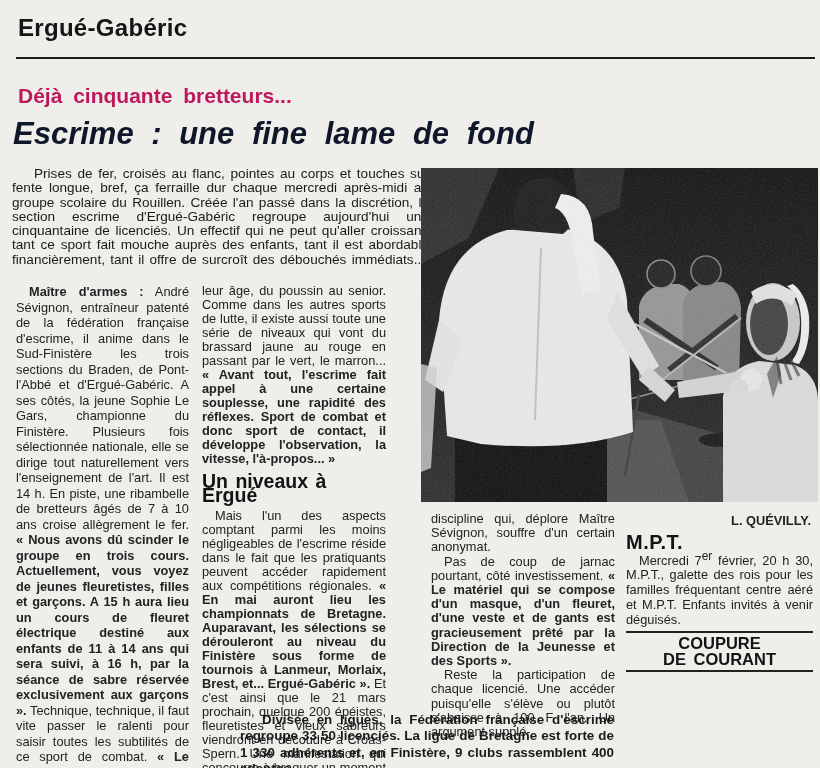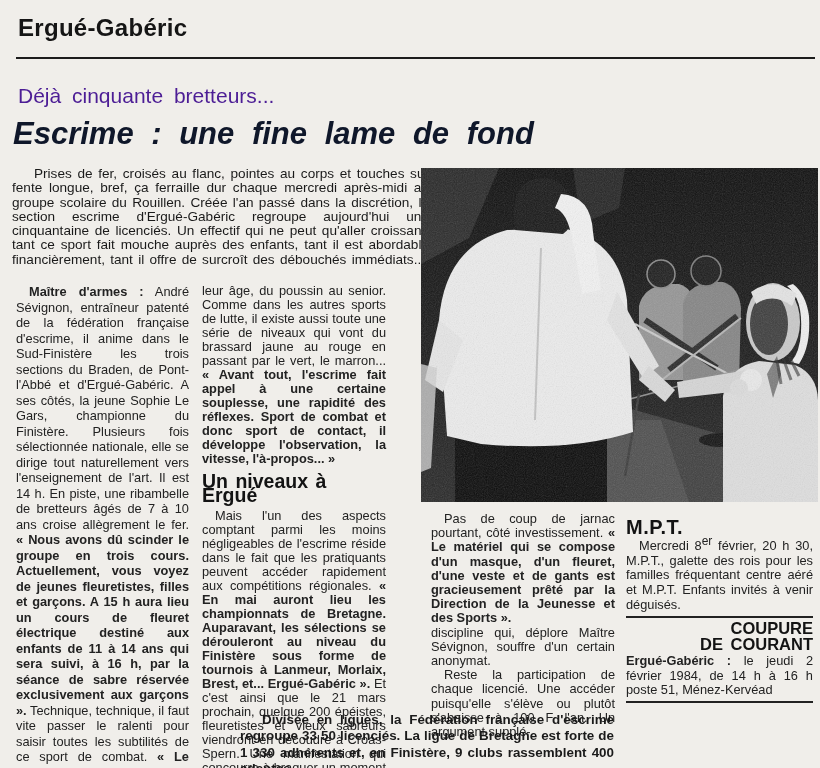--- a/index.html
+++ b/index.html
@@ -15,21 +15,21 @@
 
   .section-title{
     position:absolute;left:18px;top:14px;
     font-size:24px;font-weight:bold;letter-spacing:.3px;color:#151515;
   }
   .masthead-rule{
     position:absolute;left:16px;top:57px;width:799px;height:2px;background:#1c1c1c;
   }
   .kicker{
     position:absolute;left:18px;top:84px;
-    font-size:21px;font-weight:normal;word-spacing:5px;color:#4c1d95;
+    font-size:21px;font-weight:bold;word-spacing:5px;color:#be185d;
   }
   .headline{
     position:absolute;left:13px;top:116px;
     font-size:31px;font-weight:bold;font-style:italic;word-spacing:9px;color:#0f172a;
   }
   .lead{
     position:absolute;left:12px;top:167px;width:417px;
     font-size:13.6px;line-height:14.3px;text-align:justify;text-indent:22px;
     word-spacing:1.5px;color:#1a1a1a;
   }
@@ -48,21 +48,21 @@
   .ind{text-indent:13px;}
 
   .subhead{
     margin:8px 0 7px;font-size:19.5px;font-weight:bold;word-spacing:2px;
     color:#131313;text-align:left;
   }
   .byline{text-align:right !important;font-weight:bold;padding-right:2px;}
   .mpt-title{margin:6px 0 4px;font-size:20px;font-weight:bold;letter-spacing:.5px;color:#131313;}
   .rule{height:2px;background:#222;margin:3px 0 2px;}
   .coupure-title{
-    margin:2px 0 2px;font-size:16.5px;font-weight:bold;text-align:right;
+    margin:2px 0 2px;font-size:16.5px;font-weight:bold;text-align:center;
     line-height:16px;word-spacing:3px;color:#131313;
   }
   .rule-bottom{margin-top:3px;}
   sup{font-size:12px;line-height:0;}
 
   .footnote{
     position:absolute;left:240px;top:712px;width:374px;
     font-weight:bold;font-size:13.4px;line-height:16.4px;
     text-align:justify;text-indent:22px;color:#1a1a1a;
   }
@@ -153,29 +153,29 @@
     <p class="body ind"><b>Maître d'armes :</b><span> André Sévignon, entraîneur patenté de la fédération française d'escrime, il anime dans le Sud-Finistère les trois sections du Braden, de Pont-l'Abbé et d'Ergué-Gabéric. A ses côtés, la jeune Sophie Le Gars, championne du Finistère. Plusieurs fois sélectionnée nationale, elle se dirige tout naturellement vers l'enseignement de l'art. Il est 14 h. En piste, une ribambelle de bretteurs âgés de 7 à 10 ans croise allègrement le fer. </span><b>« Nous avons dû scinder le groupe en trois cours. Actuellement, vous voyez de jeunes fleuretistes, filles et garçons. A 15 h aura lieu un cours de fleuret électrique destiné aux enfants de 11 à 14 ans qui sera suivi, à 16 h, par la séance de sabre réservée exclusivement aux garçons ».</b><span> Technique, technique, il faut vite passer le ralenti pour saisir toutes les subtilités de ce sport de combat. </span><b>« Le fleuret est une arme de pointe tout comme sa version électrique qui se différencie par le fait que la touche sur l'adversaire est immédiatement visualisée sur un voyant. Par contre, le sabre est une arme de tranchant ».</b></p>
   </div>
 
   <div class="col col2">
     <p class="body"><span>leur âge, du poussin au senior. Comme dans les autres sports de lutte, il existe aussi toute une série de niveaux qui vont du brassard jaune au rouge en passant par le vert, le marron... </span><b>« Avant tout, l'escrime fait appel à une certaine souplesse, une rapidité des réflexes. Sport de combat et donc sport de contact, il développe l'observation, la vitesse, l'à-propos... »</b></p>
     <h4 class="subhead">Un niveaux à Ergué</h4>
     <p class="body ind"><span>Mais l'un des aspects comptant parmi les moins négligeables de l'escrime réside dans le fait que les pratiquants peuvent accéder rapidement aux compétitions régionales. </span><b>« En mai auront lieu les championnats de Bretagne. Auparavant, les sélections se dérouleront au niveau du Finistère sous forme de tournois à Lanmeur, Morlaix, Brest, et... Ergué-Gabéric ».</b><span> Et c'est ainsi que le 21 mars prochain, quelque 200 épéistes, fleuretistes et vieux sabreurs viendront en découdre à Croas-Spern. Une manifestation qui concourra à braquer un moment les projecteurs sur cette</span></p>
   </div>
 
   <div class="col col3">
+    <p class="body">discipline qui, déplore Maître Sévignon, souffre d'un certain anonymat.</p>
     <p class="body ind"><span>Pas de coup de jarnac pourtant, côté investissement. </span><b>« Le matériel qui se compose d'un masque, d'un fleuret, d'une veste et de gants est gracieusement prêté par la Direction de la Jeunesse et des Sports ».</b></p>
-    <p class="body">discipline qui, déplore Maître Sévignon, souffre d'un certain anonymat.</p>
     <p class="body ind">Reste la participation de chaque licencié. Une accéder puisqu'elle s'élève ou plutôt s'abaisse à 100 F l'an. Un argument supplé-</p>
   </div>
 
   <div class="col col4">
+    <p class="byline">L. QUÉVILLY.</p>
     <h4 class="mpt-title">M.P.T.</h4>
-    <p class="body ind"><span>Mercredi 8</span><sup>er</sup><span> février, 20 h 30, M.P.T., galette des rois pour les familles fréquentant centre aéré et M.P.T. Enfants invités à venir déguisés.</span></p>
+    <p class="body ind"><span>Mercredi 7</span><sup>er</sup><span> février, 20 h 30, M.P.T., galette des rois pour les familles fréquentant centre aéré et M.P.T. Enfants invités à venir déguisés.</span></p>
     <div class="rule"></div>
     <h4 class="coupure-title"><span>COUPURE</span><br><span>DE COURANT</span></h4>
-    <p class="body"><b>Ergué-Gabéric :</b><span> le jeudi 2 février 1984, de 14 h à 16 h poste 51, Ménez-Kervéad</span></p>
     <div class="rule rule-bottom"></div>
   </div>
 
   <p class="footnote">Divisée en ligues, la Fédération française d'escrime regroupe 33 50 licenciés. La ligue de Bretagne est forte de 1 330 adhérents et, en Finistère, 9 clubs rassemblent 400 adeptes.</p>
 
 </div>
 
 </body></html>

